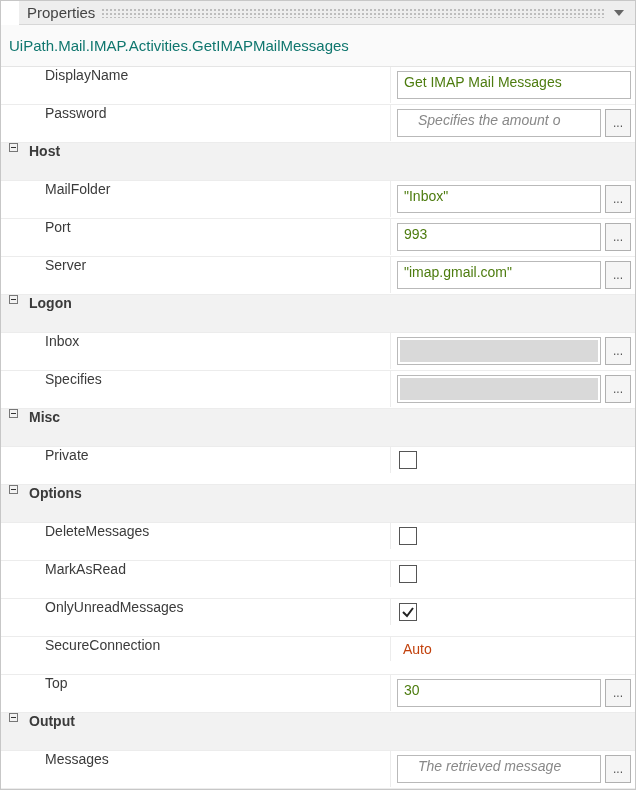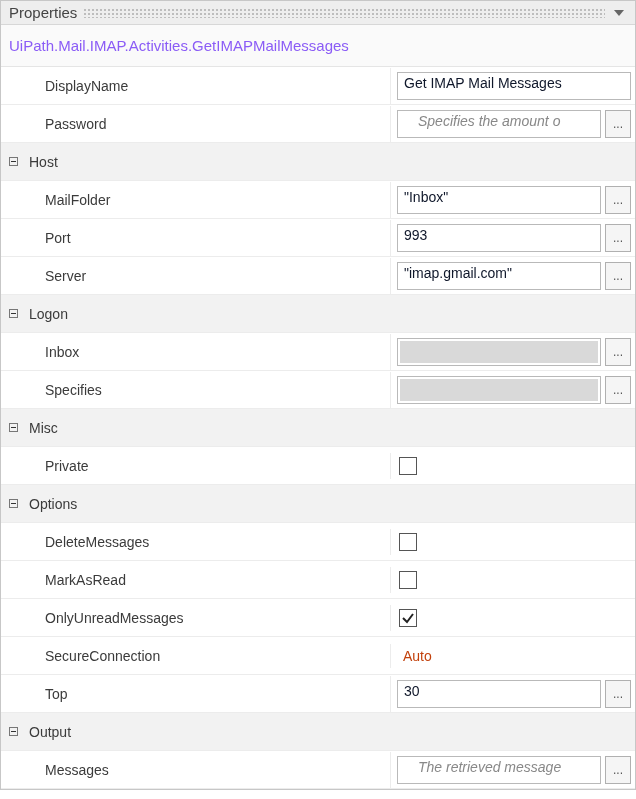--- a/index.html
+++ b/index.html
@@ -14,20 +14,21 @@
   .panel {
     border: 1px solid #c7c7c7;
   }
   .panel-header {
     display: flex;
     align-items: center;
     background: #eeeeee;
     border-bottom: 1px solid #d7d7d7;
     padding: 3px 8px;
     font-size: 15px;
+    margin-left: 18px;
   }
   .panel-header .title {
     flex: 0 0 auto;
     font-weight: 400;
     color: #444;
   }
   .panel-header .grip {
     flex: 1 1 auto;
     height: 10px;
     margin: 0 6px;
@@ -37,30 +38,30 @@
   .panel-header .dropdown-btn {
     width: 16px; height: 16px;
     display: flex; align-items: center; justify-content: center;
     color: #666; cursor: pointer;
   }
   .panel-header .dropdown-btn svg { width: 10px; height: 6px; }
 
   .activity-name {
     padding: 12px 8px;
     font-size: 15px;
-    color: #8b5cf6;
+    color: #0f766e;
     border-bottom: 1px solid #e5e5e5;
     background: #fafafa;
   }
 
   .grid { width: 100%; }
 
   .row {
     display: flex;
-    align-items: center;
+    align-items: flex-start;
     border-bottom: 1px solid #ececec;
     min-height: 38px;
   }
   .row.section {
     background: #f2f2f2;
   }
   .row .exp-col {
     width: 24px;
     display: flex;
     align-items: center;
@@ -68,42 +69,42 @@
     flex-shrink: 0;
   }
   .row .exp-col svg { width: 9px; height: 9px; }
   .row .label {
     flex: 0 0 365px;
     display: flex;
     align-items: center;
     padding-left: 4px;
     color: #3b3b3b;
   }
-  .row.section .label { font-weight: 400; padding-left: 4px; }
+  .row.section .label { font-weight: 700; padding-left: 4px; }
   .row .label.indent { padding-left: 20px; }
   .row .value {
     flex: 1;
     display: flex;
     align-items: center;
     padding: 4px 4px 4px 6px;
     gap: 4px;
     min-width: 0;
     border-left: 1px solid #ececec;
   }
   .row.section .value { border-left: none; }
 
   .text-input {
     flex: 1;
     min-width: 0;
     height: 28px;
     border: 1px solid #b9b9b9;
     padding: 2px 6px;
     font-family: inherit;
     font-size: 14px;
-    color: #0f172a;
+    color: #4d7c0f;
     background: #fff;
     overflow: hidden;
     text-overflow: ellipsis;
     white-space: nowrap;
   }
   .text-input.placeholder {
     font-style: italic;
     color: #888;
     padding-left: 20px;
   }

